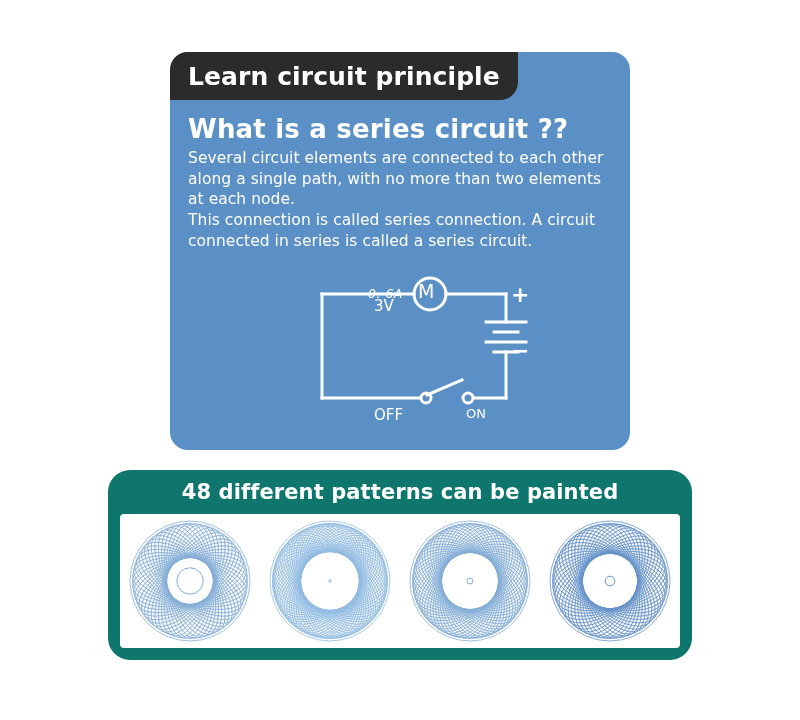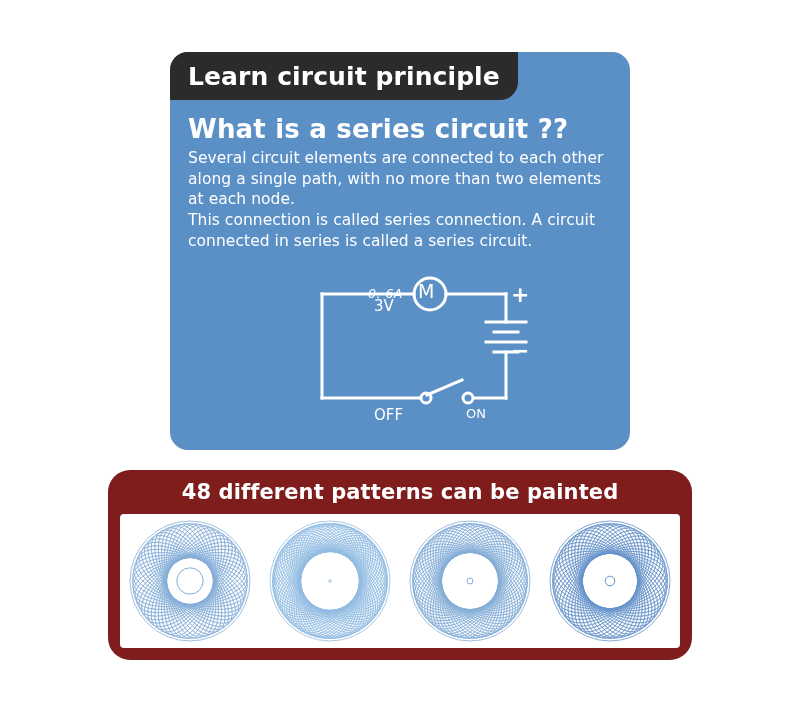--- a/index.html
+++ b/index.html
@@ -95,21 +95,21 @@
   #lbl-off  { left: 84px;  top: 142px; font-size: 15px; }
   #lbl-on   { left: 176px; top: 142px; font-size: 13px; }
 
   
   #patterns-card {
     position: absolute;
     left: 108px;
     top: 470px;
     width: 584px;
     height: 190px;
-    background: #7f1d1d;
+    background: #0f766e;
     border-radius: 22px;
   }
   #patterns-title {
     position: absolute;
     left: 0;
     top: 10px;
     width: 584px;
     text-align: center;
     color: #ffffff;
     font-size: 21px;

